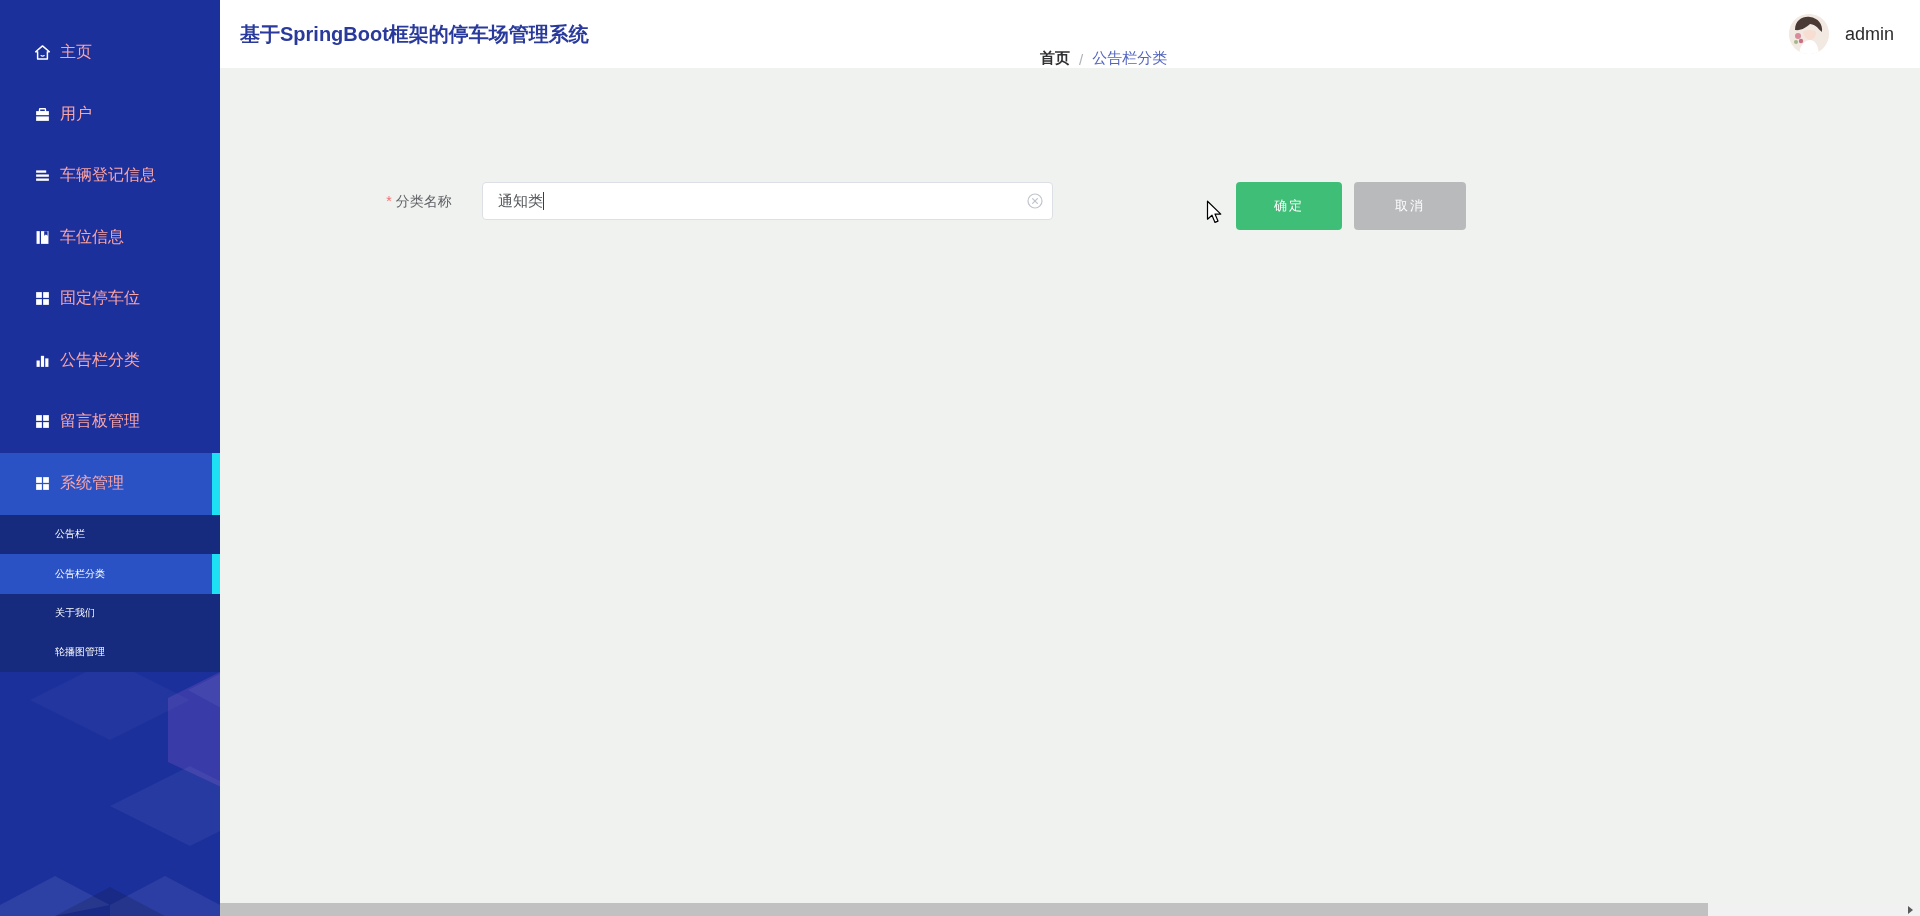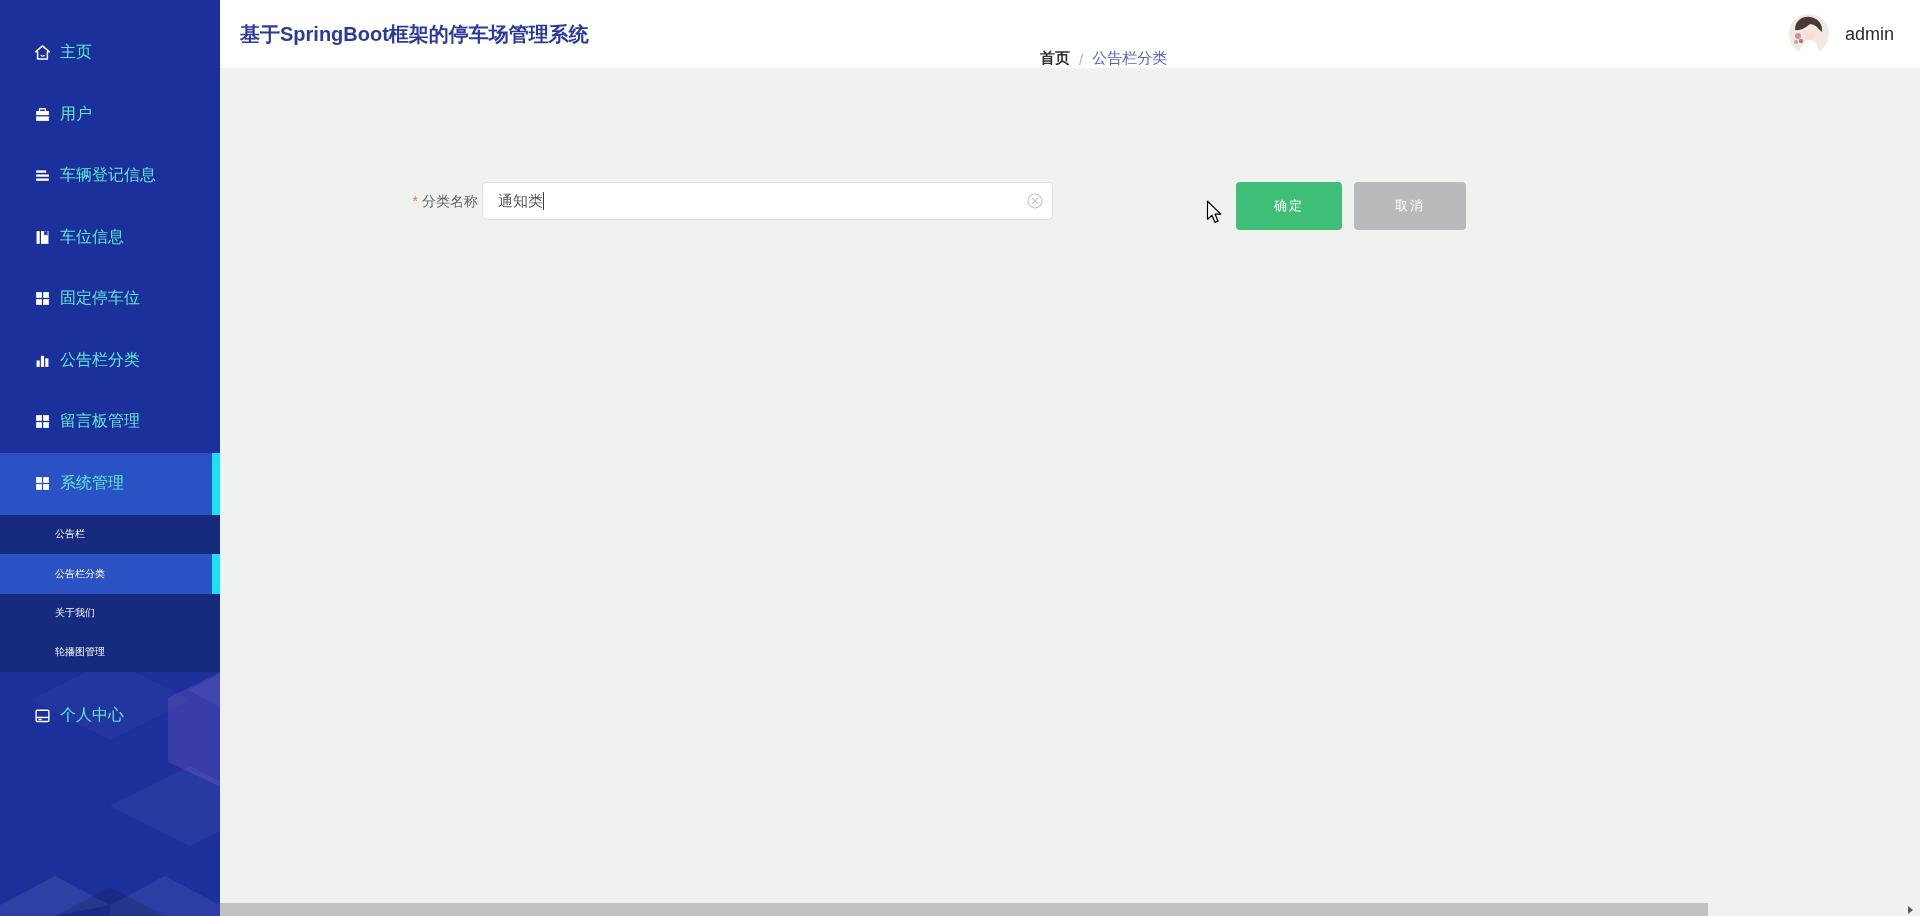--- a/index.html
+++ b/index.html
@@ -5,21 +5,21 @@
   html,body{margin:0;padding:0}
   body{
     width:1920px;height:916px;position:relative;overflow:hidden;
     font-family:"Liberation Sans","DejaVu Sans",sans-serif;background:#f0f2f0;
   }
   
   .sidebar{position:absolute;left:0;top:0;width:220px;height:916px;background:#1c309c;overflow:hidden}
   .deco{position:absolute;left:0;top:0;width:220px;height:916px;pointer-events:none}
   .menu{position:absolute;top:22px;left:0;right:0}
   .menu-item{height:61.5px;display:flex;align-items:center;padding-left:33px;gap:9px;
-    color:#5eead4;font-size:16px;position:relative;cursor:pointer;box-sizing:border-box}
+    color:#fca5a5;font-size:16px;position:relative;cursor:pointer;box-sizing:border-box}
   .menu-item.active{background:#2a52c5;height:62px}
   .accent{position:absolute;right:0;top:0;bottom:0;width:8px;background:#1ee0f4}
   .mi{width:18px;height:18px;display:flex;align-items:center;justify-content:center;flex:0 0 18px}
   .submenu{background:#162a7e}
   .submenu-item{height:39px;display:flex;align-items:center;padding-left:55px;color:#fff;
     font-size:10px;position:relative;cursor:pointer;box-sizing:border-box}
   .submenu-item.selected{background:#2a52c5;height:40px}
   .menu-item.personal{margin-top:13px}
   
   .main{position:absolute;left:220px;top:0;width:1700px;height:916px}
@@ -29,21 +29,21 @@
   .breadcrumb{position:absolute;left:820px;top:0;height:68px;display:flex;align-items:flex-end;font-size:15px}
   .bc-root{color:#303133;font-weight:bold;cursor:pointer}
   .bc-sep{color:#aeb2b8;margin:0 9px}
   .bc-cur{color:#5265c0}
   .user{position:absolute;right:26px;top:0;height:68px;display:flex;align-items:center;gap:16px;cursor:pointer}
   .avatar{width:40px;height:40px;border-radius:50%;overflow:hidden;display:block;background:#f4ece6}
   .uname{font-size:18px;color:#2b2b2b}
   
   .content{position:absolute;left:0;top:68px;width:1700px;height:835px;background:#f0f2f0}
   .form-label{position:absolute;left:140px;top:114px;width:118px;height:38px;line-height:38px;
-    text-align:right;font-size:14px;color:#606266;white-space:nowrap}
+    text-align:center;font-size:14px;color:#606266;white-space:nowrap}
   .req{color:#f56c6c;margin-right:4px}
   .input-wrap{position:absolute;left:262px;top:114px;width:571px;height:38px}
   .input-wrap input{width:100%;height:100%;box-sizing:border-box;border:1px solid #dcdfe6;border-radius:4px;
     padding:0 29px 0 15px;font-size:15px;color:#55585c;background:#fff;outline:none;font-family:inherit}
   .caret{position:absolute;left:61px;top:10px;width:1px;height:18px;background:#3c3c3c;animation:blink 1s steps(1) infinite}
   @keyframes blink{50%{opacity:0}}
   .clear{position:absolute;right:10px;top:11px;width:16px;height:16px;cursor:pointer;display:block}
   .btn{position:absolute;top:114px;height:48px;border:none;border-radius:4px;color:#fff;font-size:13px;
     font-family:inherit;cursor:pointer;letter-spacing:2px}
   .btn.confirm{left:1016px;width:106px;background:#3ebe77}
@@ -175,30 +175,20 @@
         <span class="accent"></span>
       </div>
       <div class="submenu-item">
         <span>关于我们</span>
       </div>
       <div class="submenu-item">
         <span>轮播图管理</span>
       </div>
     </div>
 
-    <div class="menu-item personal">
-      <span class="mi">
-        <svg width="17" height="17" viewBox="0 0 16 16">
-            <rect x="2" y="3" width="12" height="10.6" rx="1" fill="none" stroke="#fff" stroke-width="1.3"></rect>
-            <line x1="2" y1="9.8" x2="14" y2="9.8" stroke="#fff" stroke-width="1.3"></line>
-            <rect x="4.2" y="11" width="3" height="1.4" fill="#fff"></rect>
-          </svg>
-      </span>
-      <span>个人中心</span>
-    </div>
 
   </nav>
 </aside>
 
 <div class="main">
 
   <header>
     <h1 class="app-title">基于SpringBoot框架的停车场管理系统</h1>
 
     <nav class="breadcrumb">

